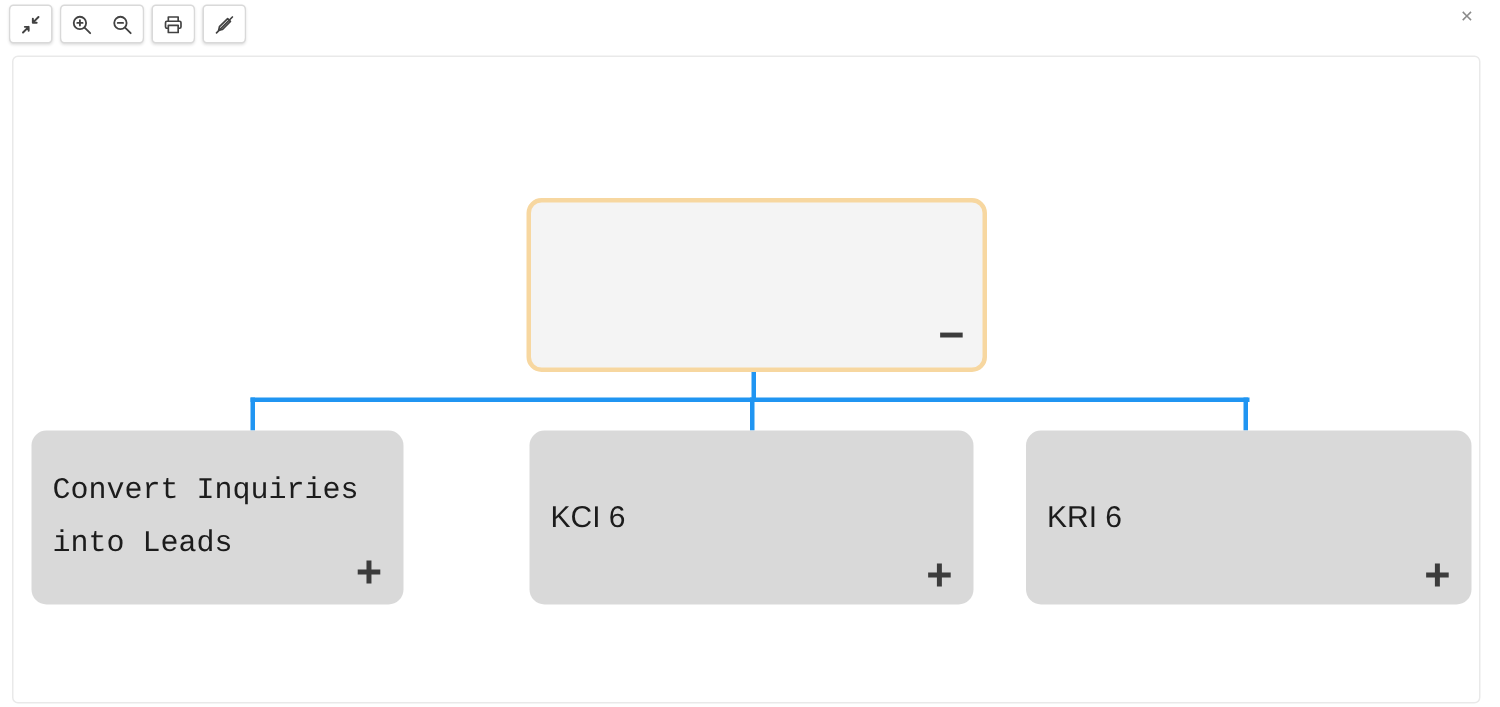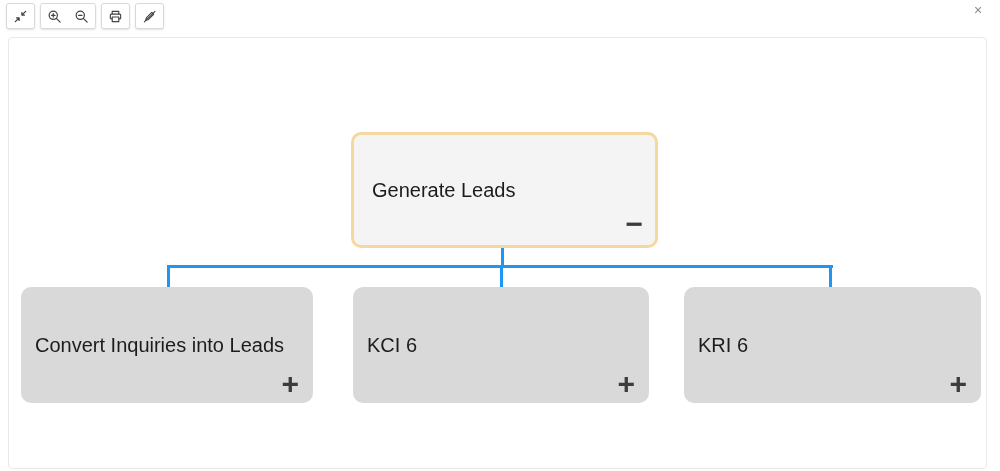--- a/index.html
+++ b/index.html
@@ -35,21 +35,21 @@
   .conn-h{left:158px;top:227px;width:666px;height:3px;}
   .conn-drop{top:227px;width:3px;height:22px;}
   .conn-drop.d1{left:158px;} .conn-drop.d2{left:491px;} .conn-drop.d3{left:820px;}
 
   
   .node{position:absolute;border-radius:10px;display:flex;align-items:center;
     color:var(--node-text);font-size:20px;line-height:35px;cursor:pointer;}
   .node-root{left:342px;top:94px;width:307px;height:116px;background:var(--root-bg);
     border:3px solid var(--root-border);padding:0 18px;}
   .node-child{top:249px;height:116px;background:var(--child-bg);padding:0 14px;}
-  .node-c1{left:12px;width:292px;}
+  .node-c1{left:12px;width:248px;font-family:Liberation Mono, monospace;}
   .node-c2{left:344px;width:296px;}
   .node-c3{left:675px;width:297px;}
   .toggle{position:absolute;right:14px;bottom:4px;font-size:30px;font-weight:700;
     line-height:1;color:var(--toggle);cursor:pointer;user-select:none;}
   .node-root .toggle{right:12px;bottom:6px;}
 </style>
 </head>
 <body>
 
 <div class="stage">
@@ -115,21 +115,20 @@
 
   <div class="canvas">
 
     <div class="conn conn-root-v"></div>
     <div class="conn conn-h"></div>
     <div class="conn conn-drop d1"></div>
     <div class="conn conn-drop d2"></div>
     <div class="conn conn-drop d3"></div>
 
     <div class="node node-root">
-      <span>Generate Leads</span>
       <span class="toggle">−</span>
     </div>
 
     <div class="node node-child node-c1">
       <span>Convert Inquiries into Leads</span>
       <span class="toggle">+</span>
     </div>
 
     <div class="node node-child node-c2">
       <span>KCI 6</span>

